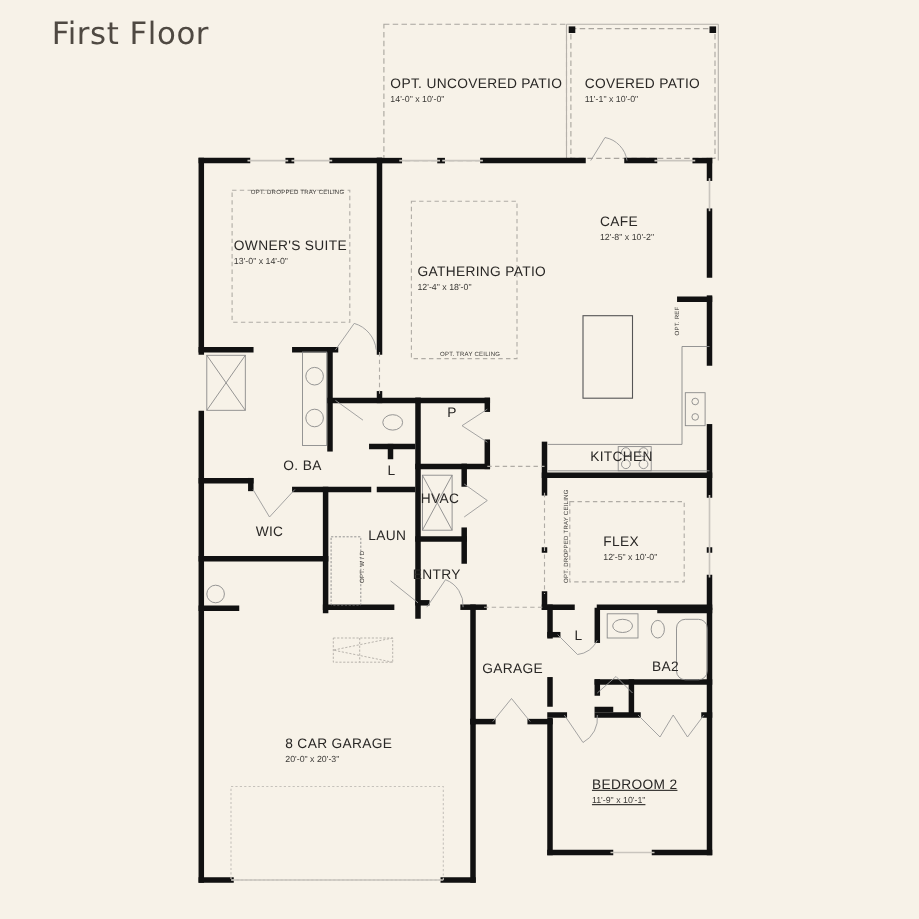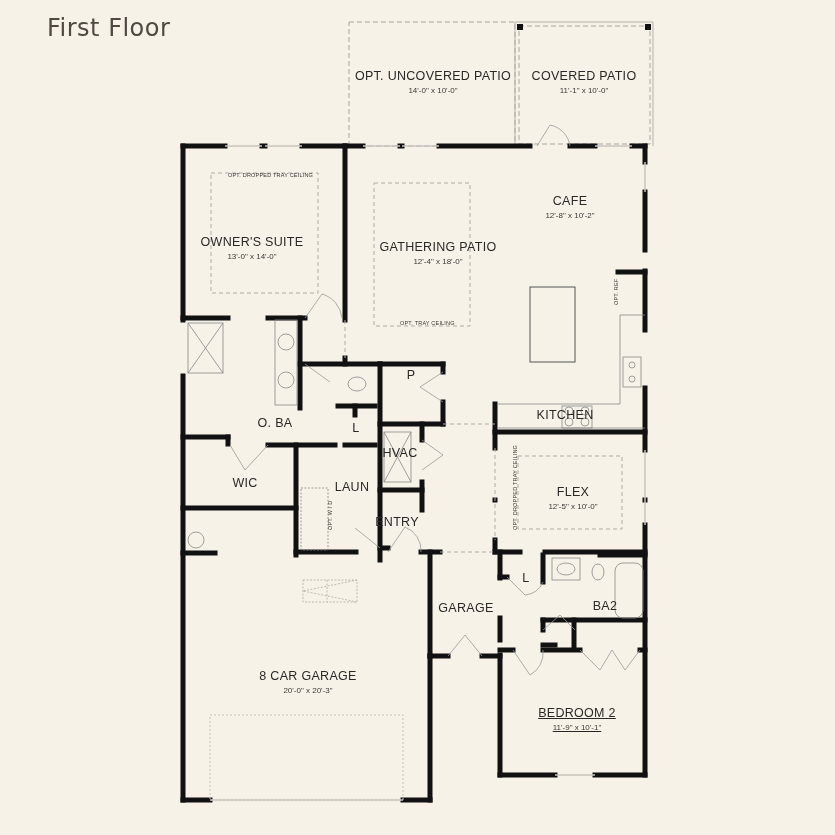--- a/index.html
+++ b/index.html
@@ -4,27 +4,27 @@
 <style>
   html, body { margin: 0; padding: 0; }
   body {
     width: 835px; height: 835px; overflow: hidden;
     background: #f7f2e8;
     position: relative;
     font-family: "Liberation Sans", "DejaVu Sans", sans-serif;
   }
   .title {
     position: absolute; left: 47px; top: 14px;
-    font-size: 24px; color: #4f4942; letter-spacing: 0.5px;
+    font-size: 28px; color: #4f4942; letter-spacing: 0.5px;
     font-family: "DejaVu Sans", sans-serif; font-weight: normal;
   }
   svg.plan { position: absolute; left: 0; top: 0; }
   .label {
     position: absolute; transform: translateX(-50%);
-    text-align: center; color: #2a2826; white-space: nowrap;
+    text-align: left; color: #2a2826; white-space: nowrap;
   }
   .label .name { font-size: 12.5px; letter-spacing: 0.3px; display: block; }
   .label .dim { font-size: 8px; display: block; margin-top: 3px; color: #3a3835; }
   .note { position: absolute; font-size: 5.5px; color: #3a3835; white-space: nowrap; letter-spacing: 0.2px; }
   .note.vert { transform: rotate(-90deg); transform-origin: left top; }
 </style>
 </head>
 <body>
 
 <div class="title">First Floor</div>
@@ -222,21 +222,21 @@
 
 <div class="label" style="left:433px; top:69px;">
   <span class="name">OPT. UNCOVERED PATIO</span>
   <span class="dim">14'-0" x 10'-0"</span>
 </div>
 <div class="label" style="left:584px; top:69px;">
   <span class="name">COVERED PATIO</span>
   <span class="dim">11'-1" x 10'-0"</span>
 </div>
 <div class="note" style="left:228px; top:172px;">OPT. DROPPED TRAY CEILING</div>
-<div class="label" style="left:252px; top:216px;margin-top:19px;">
+<div class="label" style="left:264px; top:216px;">
   <span class="name">OWNER'S SUITE</span>
   <span class="dim">13'-0" x 14'-0"</span>
 </div>
 <div class="label" style="left:438px; top:240px;">
   <span class="name">GATHERING PATIO</span>
   <span class="dim">12'-4" x 18'-0"</span>
 </div>
 <div class="note" style="left:400px; top:320px;">OPT. TRAY CEILING</div>
 <div class="label" style="left:570px; top:194px;">
   <span class="name">CAFE</span>

